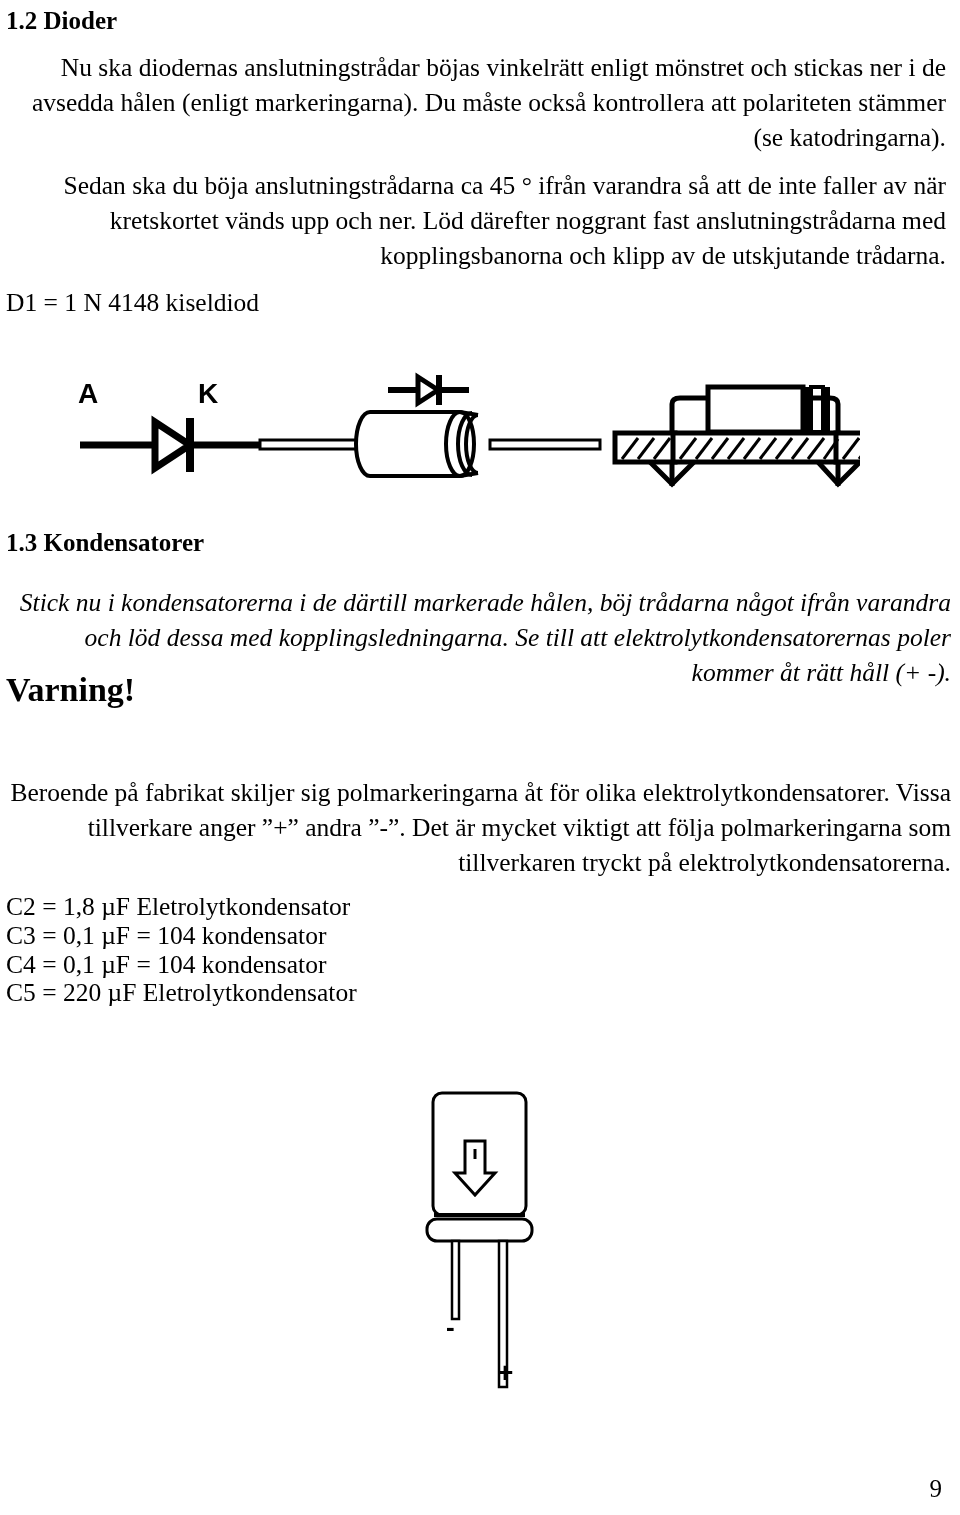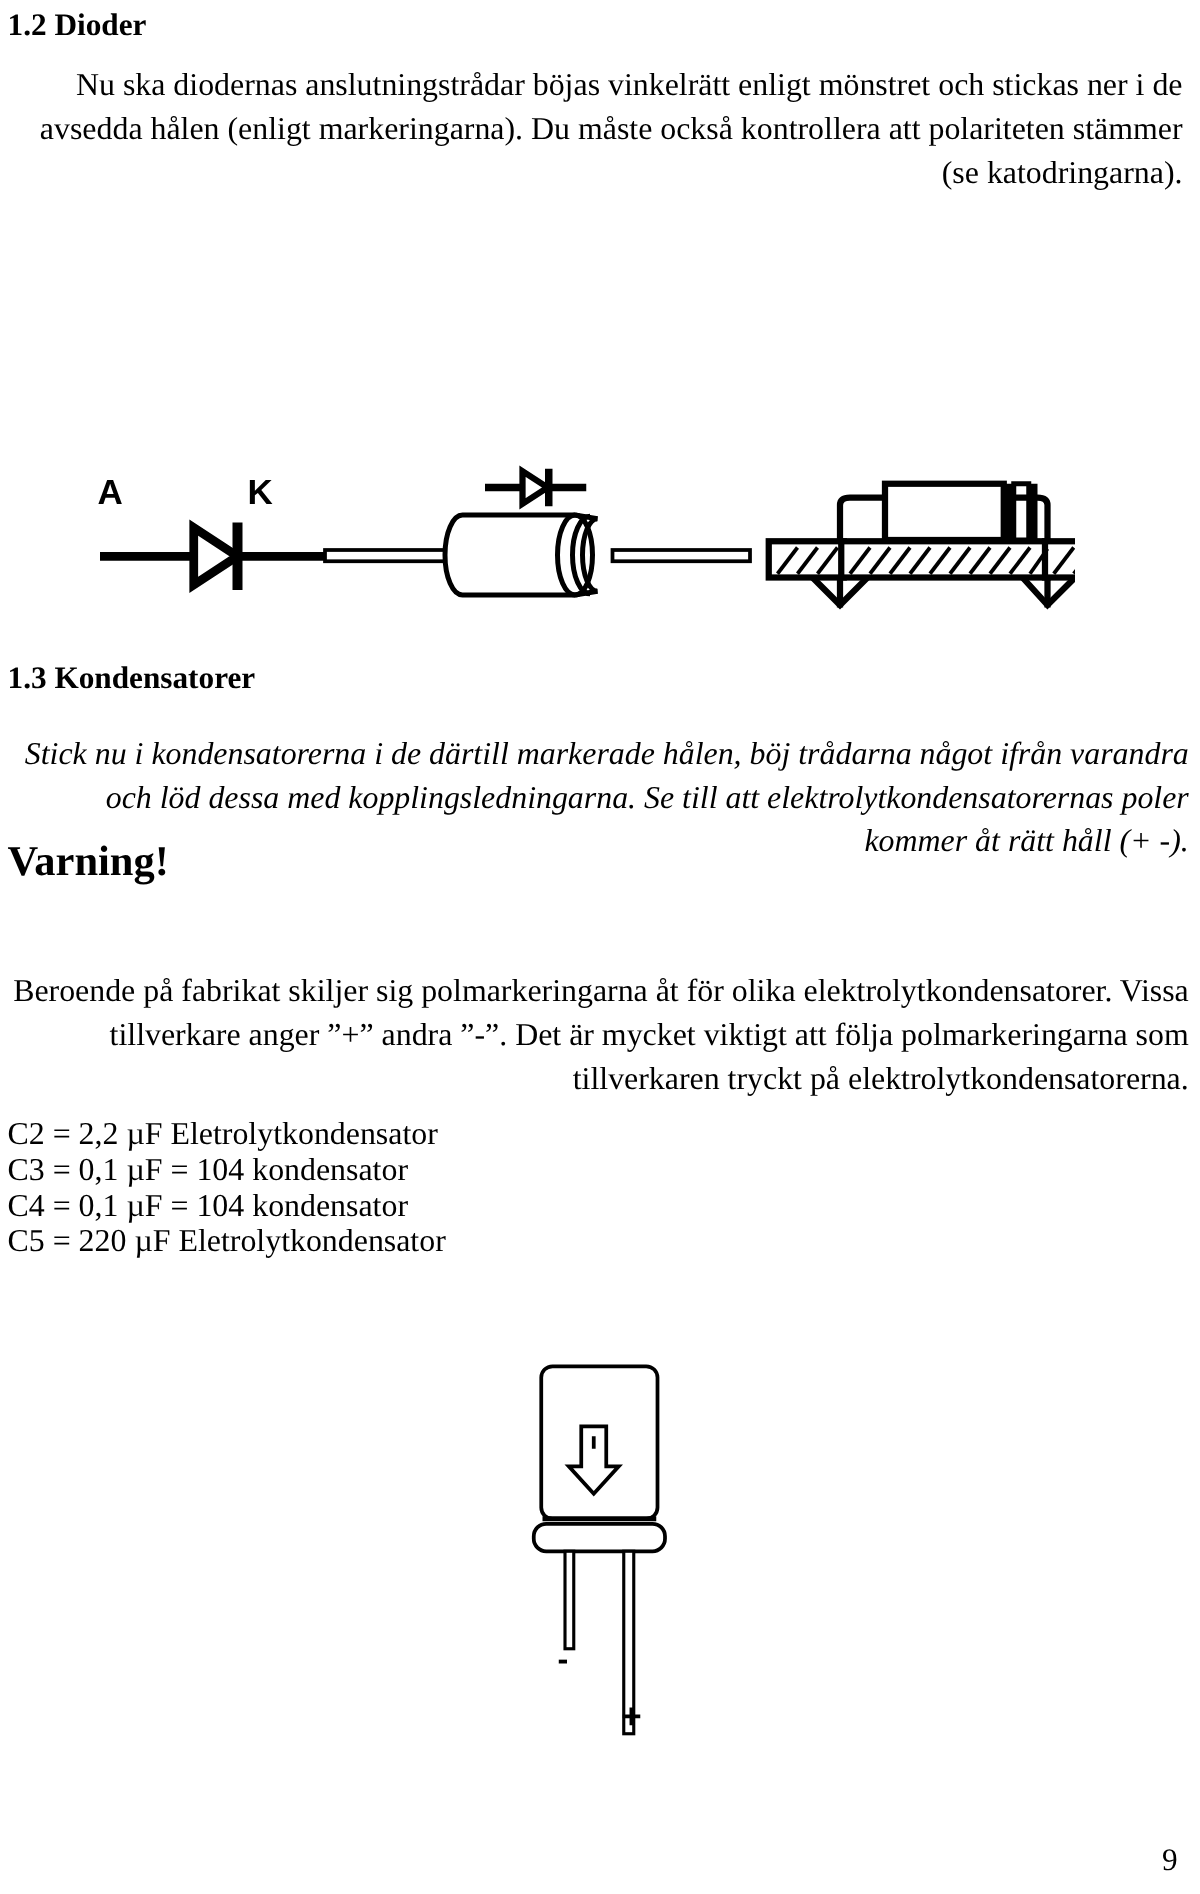--- a/index.html
+++ b/index.html
@@ -62,21 +62,23 @@
 </style>
 </head>
 <body>
 
 <div class="page">
 
   <div class="section-heading" style="left:6px; top:6px;">1.2 Dioder</div>
 
   <div class="body-para" style="left:6px; top:50px; width:940px;">Nu ska diodernas anslutningstrådar böjas vinkelrätt enligt mönstret och stickas ner i de avsedda hålen (enligt markeringarna). Du måste också kontrollera att polariteten stämmer (se katodringarna).</div>
 
+  <div class="body-para" style="left:6px; top:168px; width:940px;">Sedan ska du böja anslutningstrådarna ca 45 ° ifrån varandra så att de inte faller av när kretskortet vänds upp och ner. Löd därefter noggrant fast anslutningstrådarna med kopplingsbanorna och klipp av de utskjutande trådarna.</div>
 
+  <div class="line" style="left:6px; top:288px;">D1 = 1 N 4148    kiseldiod</div>
 
   <div class="figure" style="left:60px; top:360px; width:800px; height:135px;">
     <svg width="800" height="135" viewBox="0 0 800 135">
 
       <g>
         <line x1="20" y1="85" x2="95" y2="85" stroke="#000" stroke-width="7"></line>
         <polygon points="95,62 95,108 130,85" fill="none" stroke="#000" stroke-width="7" stroke-linejoin="miter"></polygon>
         <line x1="130" y1="58" x2="130" y2="112" stroke="#000" stroke-width="8"></line>
         <line x1="130" y1="85" x2="205" y2="85" stroke="#000" stroke-width="7"></line>
       </g>
@@ -151,21 +153,21 @@
 
   <div class="section-heading" style="left:6px; top:528px;">1.3 Kondensatorer</div>
 
   <div class="body-para" style="left:6px; top:585px; width:945px;font-style:italic;">Stick nu i kondensatorerna i de därtill markerade hålen, böj trådarna något ifrån varandra och löd dessa med kopplingsledningarna. Se till att elektrolytkondensatorernas poler kommer åt rätt håll (+ -).</div>
 
   <div class="warning-heading" style="left:6px; top:671px;">Varning!</div>
 
   <div class="body-para" style="left:6px; top:775px; width:945px;">Beroende på fabrikat skiljer sig polmarkeringarna åt för olika elektrolytkondensatorer. Vissa tillverkare anger ”+” andra ”-”.  Det är mycket viktigt att följa polmarkeringarna som tillverkaren tryckt på elektrolytkondensatorerna.</div>
 
   <div class="caplist" style="left:6px; top:893px;">
-    <div>C2 = 2,2 µF Eletrolytkondensator</div>
+    <div>C2 = 1,8 µF Eletrolytkondensator</div>
     <div>C3 = 0,1 µF = 104 kondensator</div>
     <div>C4 = 0,1 µF = 104 kondensator</div>
     <div>C5 = 220 µF Eletrolytkondensator</div>
   </div>
 
   <div class="figure" style="left:400px; top:1085px; width:190px; height:320px;">
     <svg width="190" height="320" viewBox="0 0 190 320">
 
       <rect x="33" y="8" width="93" height="122" rx="9" ry="9" fill="#fff" stroke="#000" stroke-width="3"></rect>
 

